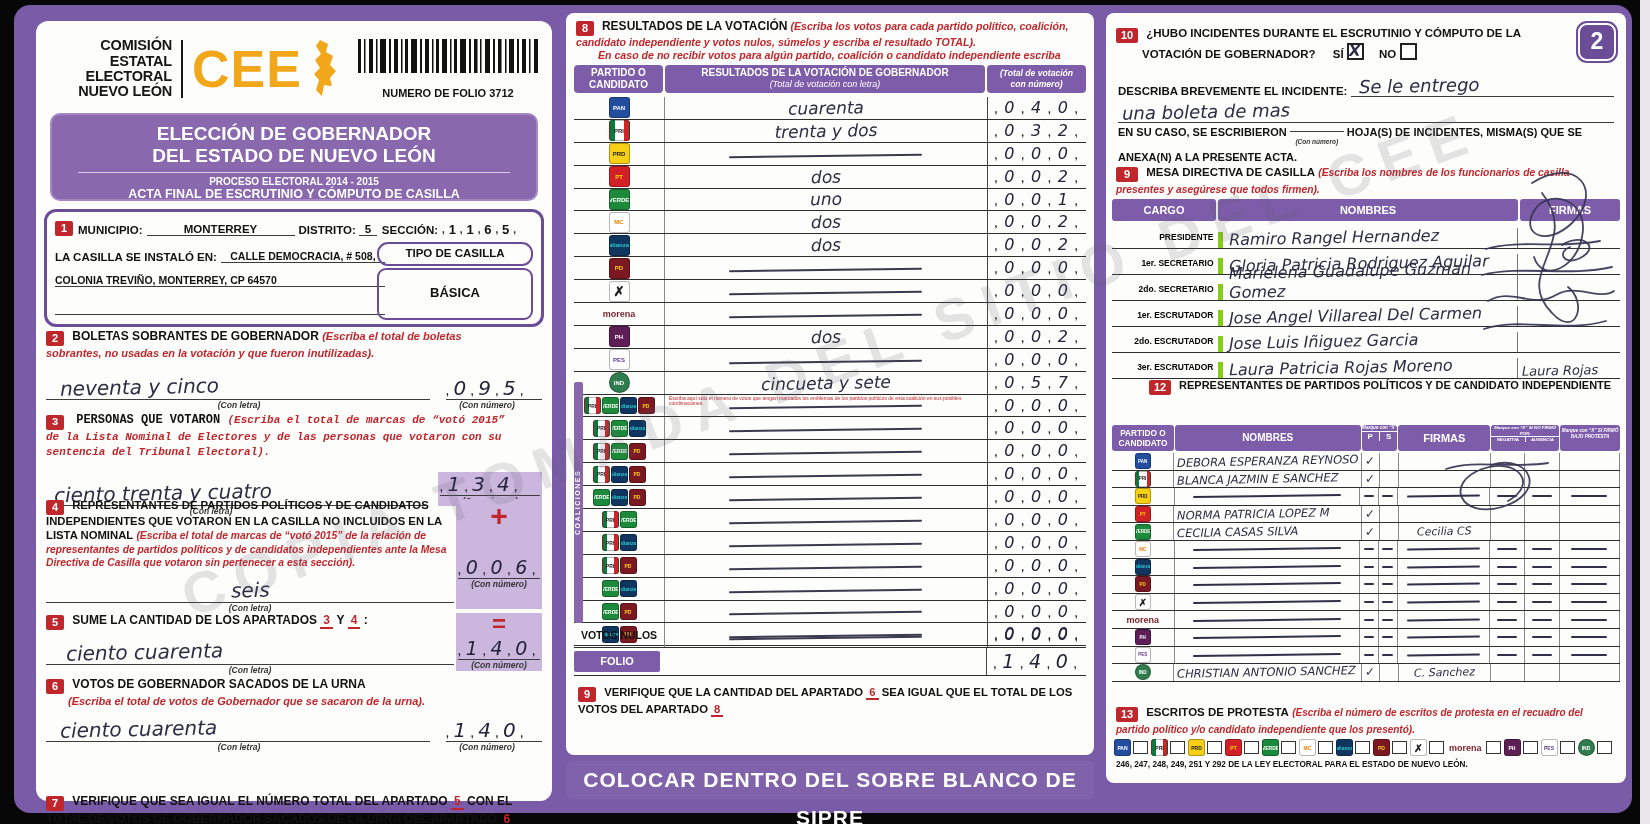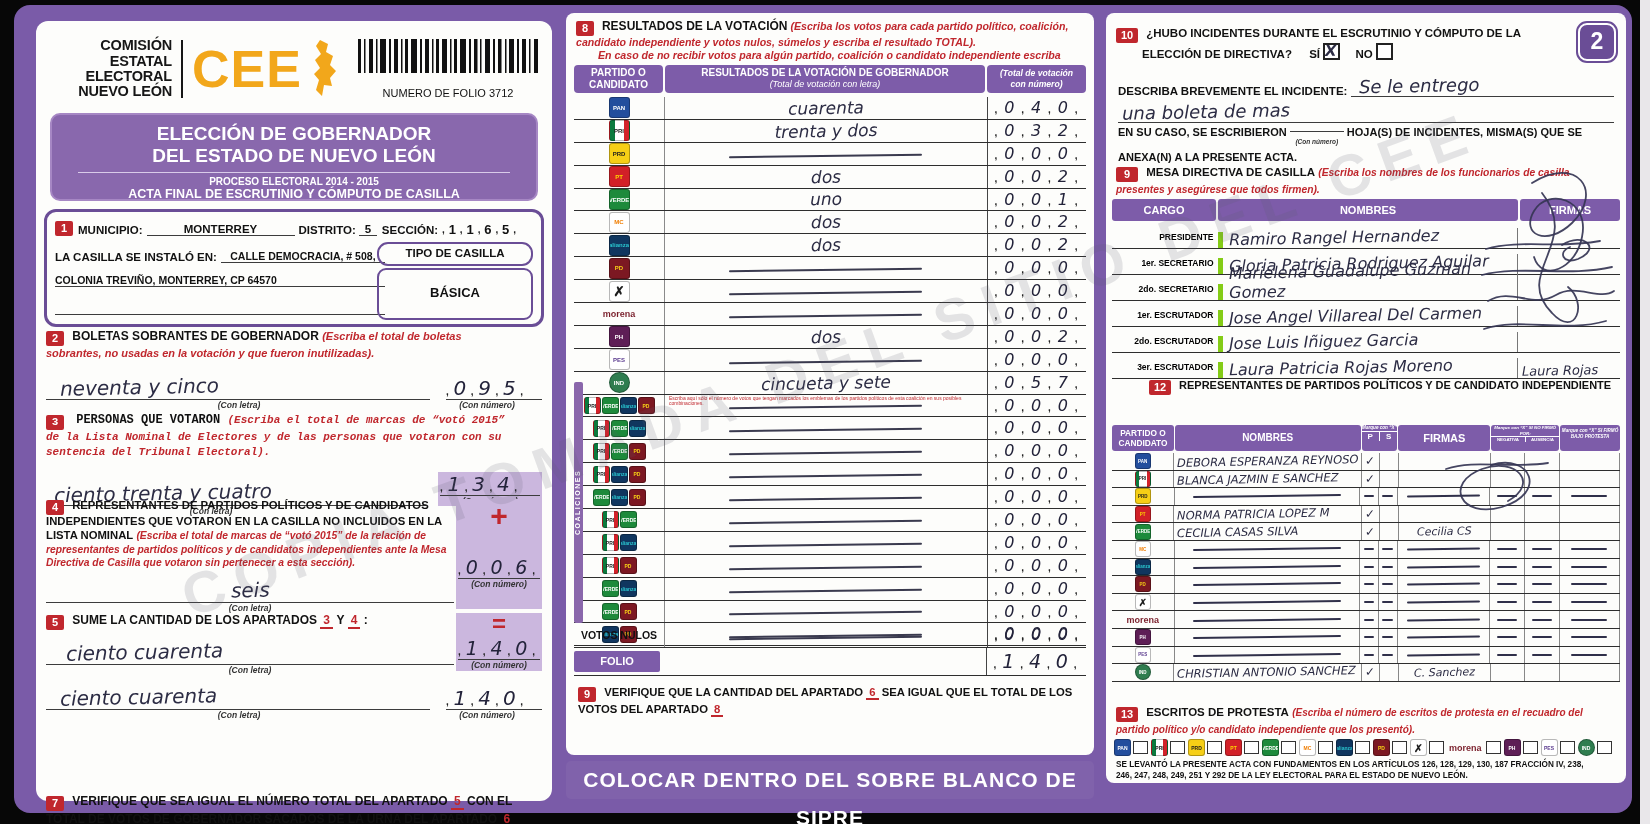--- a/index.html
+++ b/index.html
@@ -116,21 +116,21 @@
               <rect x="137" y="0" width="2" height="34"></rect>
               <rect x="142" y="0" width="3.5" height="34"></rect>
               <rect x="149" y="0" width="1.5" height="34"></rect>
               <rect x="153" y="0" width="5" height="34"></rect>
               <rect x="161" y="0" width="2" height="34"></rect>
               <rect x="166" y="0" width="4" height="34"></rect>
               <rect x="173" y="0" width="1.5" height="34"></rect>
               <rect x="178" y="0" width="4" height="34"></rect>
           </g>
         </svg>
-        <div style="font-size:11px;font-weight:normal;color:#111;margin-top:10px;">NUMERO DE FOLIO 3712</div>
+        <div style="font-size:11px;font-weight:bold;color:#111;margin-top:10px;">NUMERO DE FOLIO 3712</div>
       </div>
     </div>
 
     <div class="abs" style="top:92px;left:14px;right:14px;height:88px;background:#8968ad;border:2px solid #a687c4;border-radius:10px;color:#fff;text-align:center;padding-top:8px;box-sizing:border-box;">
       <div class="b" style="font-size:19px;line-height:1.16;">ELECCIÓN DE GOBERNADOR</div>
       <div class="b" style="font-size:19px;line-height:1.16;">DEL ESTADO DE NUEVO LEÓN</div>
       <div style="border-top:1px solid #d9cbe9;margin:5px 26px 3px;"></div>
       <div class="b" style="font-size:10px;">PROCESO ELECTORAL  2014 - 2015</div>
       <div class="b" style="font-size:12.5px;">ACTA FINAL DE ESCRUTINIO Y CÓMPUTO DE CASILLA</div>
     </div>
@@ -258,20 +258,25 @@
         <span class="ref">3</span>
         <span class="b">Y</span>
         <span class="ref">4</span>
         <span class="b">:</span>
       </div>
       <div class="uline" style="margin-top:10px;text-align:left;padding-left:20px;"><span class="hw" style="font-size:20px;">ciento cuarenta</span></div>
       <div class="cap" style="text-align:center;">(Con letra)</div>
     </div>
 
     <div class="abs" style="top:656px;left:10px;right:10px;">
+      <div style="font-size:12px;color:#111;line-height:1.25;">
+        <span class="secnum">6</span>
+        <span class="b">VOTOS DE GOBERNADOR SACADOS DE LA URNA</span><br>
+        <span class="note" style="font-size:11px;margin-left:22px;">(Escriba el total de votos de Gobernador que se sacaron de la urna).</span>
+      </div>
       <div style="display:flex;align-items:flex-end;margin-top:8px;">
         <div class="uline" style="flex:1;text-align:left;padding-left:14px;"><span class="hw" style="font-size:20px;">ciento cuarenta</span></div>
         <div class="uline" style="width:96px;margin-left:16px;"><span id="s6-digits"><span class="dgrp">
                 <span class="dsep">,</span>
                 <span class="dgt">1</span>
                 <span class="dsep">,</span>
                 <span class="dgt">4</span>
                 <span class="dsep">,</span>
                 <span class="dgt">0</span>
                 <span class="dsep">,</span>
@@ -839,21 +844,21 @@
   </div>
 
   <div class="banner">COLOCAR DENTRO DEL SOBRE BLANCO DE SIPRE</div>
 
   <div class="panel panel-right">
     <div class="badge2">2</div>
 
     <div class="abs" style="top:12px;left:10px;right:56px;font-size:11.5px;color:#111;line-height:1.4;">
       <span class="secnum" style="min-width:20px;">10</span>
       <span class="b">¿HUBO INCIDENTES DURANTE EL ESCRUTINIO Y CÓMPUTO DE LA</span><br>
-      <span class="b" style="margin-left:26px;">ELECCIÓN DE DIRECTIVA?</span>
+      <span class="b" style="margin-left:26px;">VOTACIÓN DE GOBERNADOR?</span>
       <span class="b" style="margin-left:14px;">SÍ</span>
       <span class="chk"><span class="hw" style="position:absolute;left:0px;top:-4px;font-size:15px;font-weight:bold;">X</span></span>
       <span class="b" style="margin-left:12px;">NO</span>
       <span class="chk"></span>
     </div>
     <div class="abs" style="top:62px;left:12px;right:12px;display:flex;align-items:flex-end;">
       <span class="b" style="font-size:11.5px;color:#111;white-space:nowrap;">DESCRIBA BREVEMENTE EL INCIDENTE:</span>
       <span class="uline" style="flex:1;margin-left:4px;"><span class="hw" style="font-size:18px;margin-left:8px;">Se le entrego</span></span>
     </div>
     <div class="abs uline" style="top:88px;left:12px;right:12px;">
@@ -1304,21 +1309,20 @@
           <span class="plogo" style="background: rgb(255, 255, 255); color: rgb(90, 58, 142); height: 15px; width: 15px; font-size: 5px;">PES</span>
           <span class="pbox"></span>
         </span>
         <span style="display: inline-flex; align-items: center; gap: 2px;">
           <span class="plogo round" style="background: rgb(47, 125, 79); color: rgb(255, 255, 255); height: 15px; width: 15px; font-size: 5px;">IND</span>
           <span class="pbox"></span>
         </span>
       </div>
 
     <div class="abs" style="top:746px;left:10px;right:8px;font-size:8.2px;font-weight:bold;color:#111;line-height:1.35;">
-      <div>SE LEVANTÓ LA PRESENTE ACTA CON FUNDAMENTOS EN LOS ARTÍCULOS 126, 128, 129, 130, 187 FRACCIÓN IV, 238,</div>
       <div>246, 247, 248, 249, 251 Y 292 DE LA LEY ELECTORAL PARA EL ESTADO DE NUEVO LEÓN.</div>
     </div>
   </div>
 
   <div class="wm-diag">COPIA TOMADA DEL SITIO DEL CEE</div>
 </div>
 
 <div class="scan-edge"></div>
 
 </body></html>

